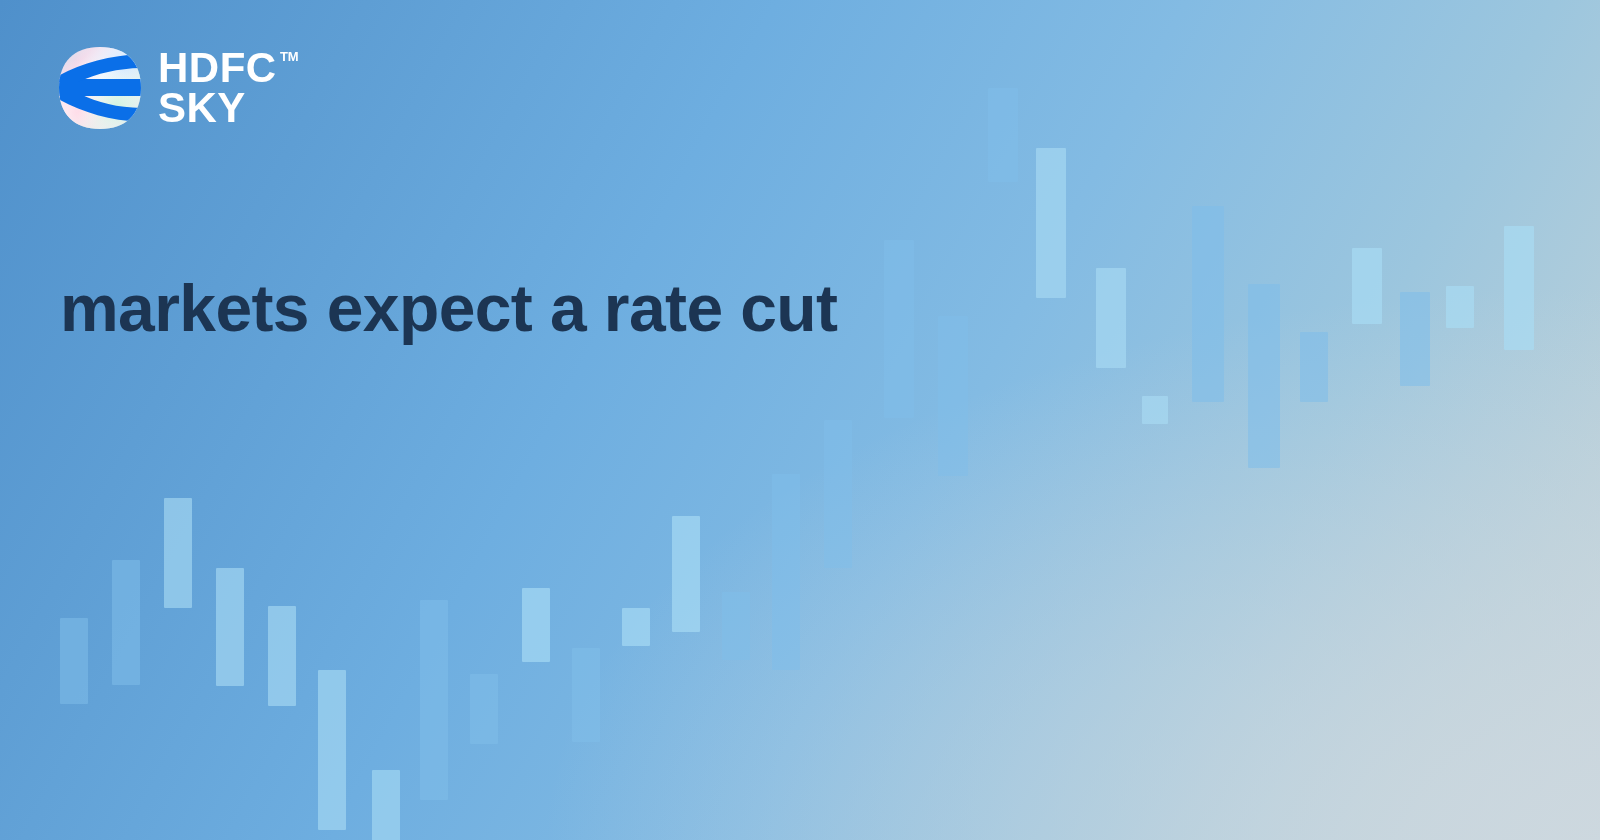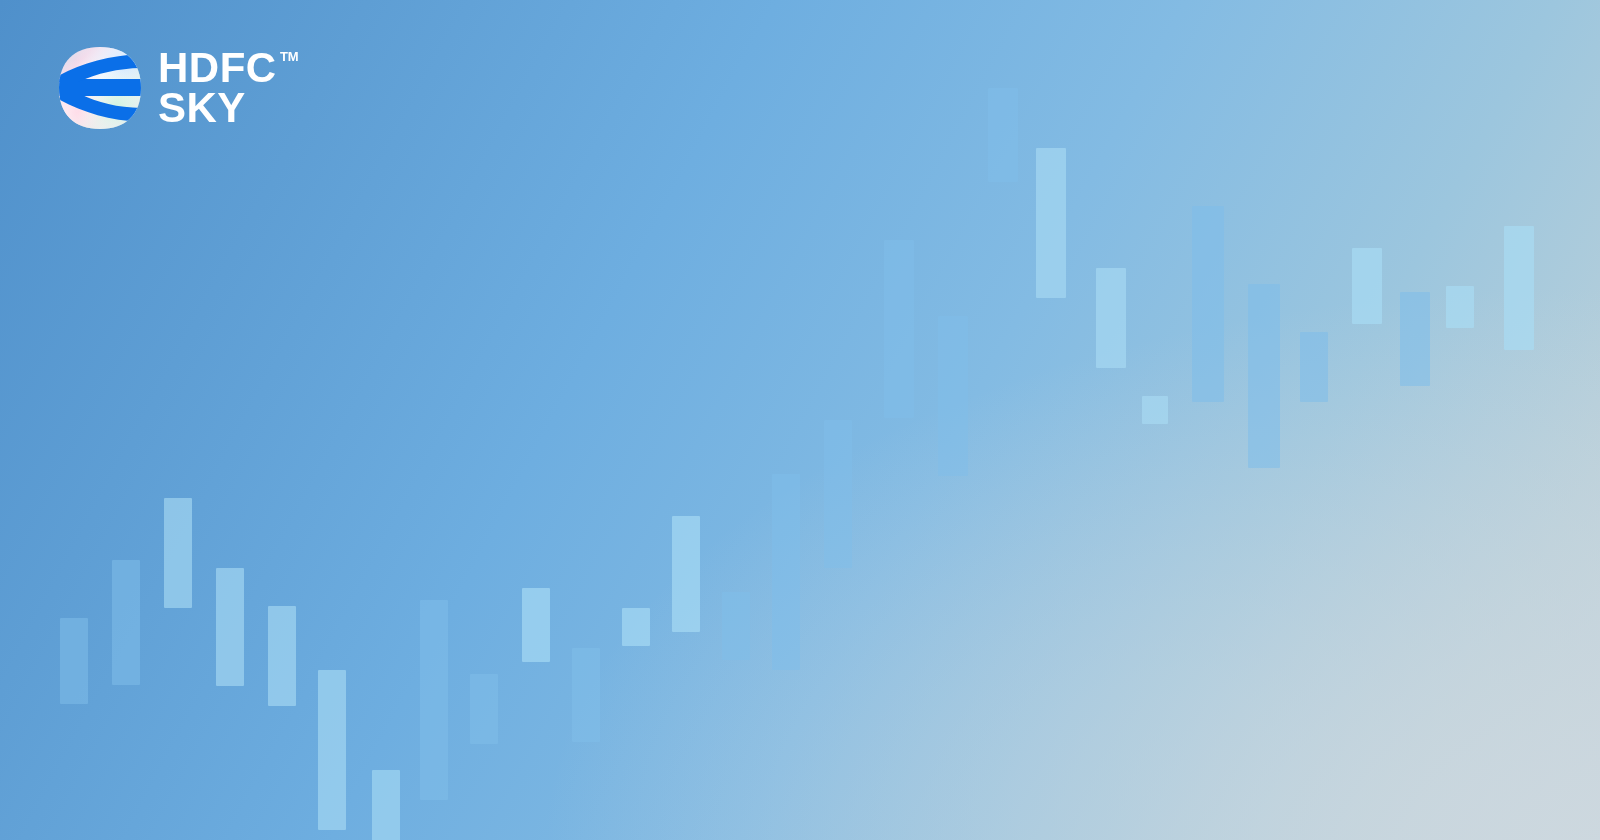--- a/index.html
+++ b/index.html
@@ -175,15 +175,16 @@
       </svg>
     </span>
     <span class="logo-word">
       <span class="l1">HDFC</span>
       <span class="l2">SKY</span>
       <span class="logo-tm">TM</span>
     </span>
   </div>
 
   <h1 class="headline">
+    <span class="hl-line">markets expect a rate cut</span>
   </h1>
 
 </div>
 
 </body></html>

